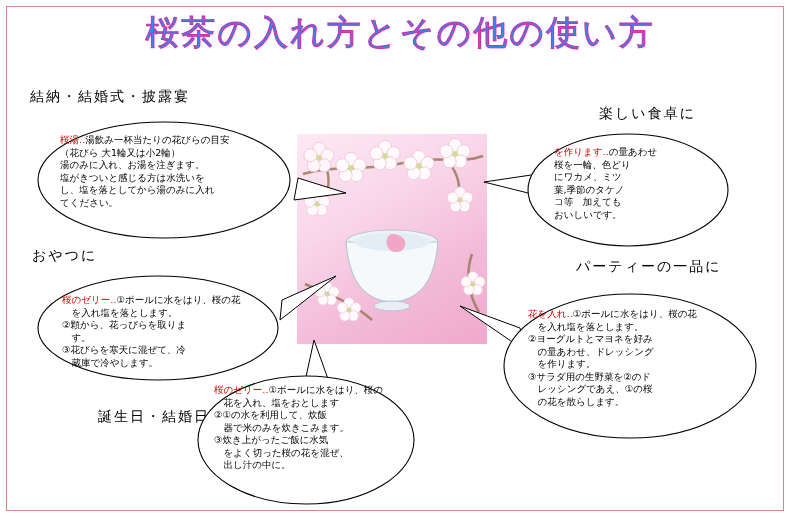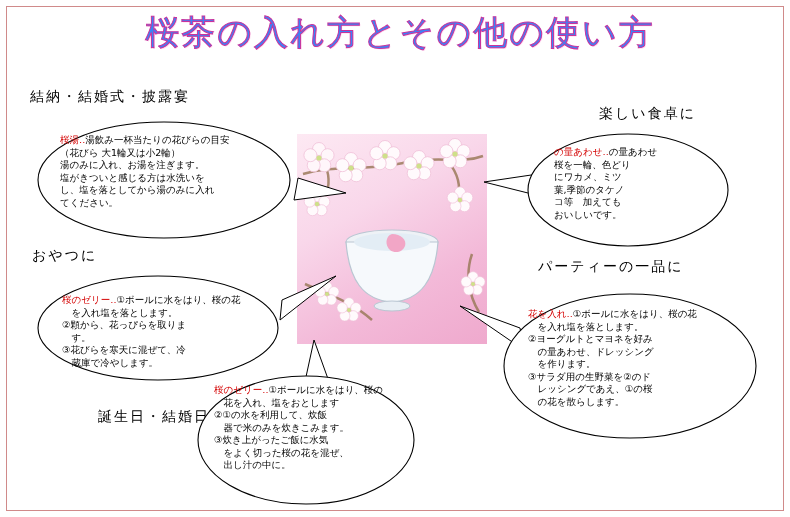--- a/index.html
+++ b/index.html
@@ -108,21 +108,21 @@
 
 <div id="page">
   <div class="page-border"></div>
 
   <div class="title">桜茶の入れ方とその他の使い方</div>
 
   <div class="heading serif" style="left:30px; top:88px;">結納・結婚式・披露宴</div>
   <div class="heading serif" style="left:32px; top:247px;">おやつに</div>
   <div class="heading serif" style="left:98px; top:408px;">誕生日・結婚日に記念日</div>
   <div class="heading serif" style="left:564px; top:105px;margin-left:35px;">楽しい食卓に</div>
-  <div class="heading serif" style="left:538px; top:258px;">パーティーの一品に</div>
+  <div class="heading serif" style="left:576px; top:258px;">パーティーの一品に</div>
 
   <div class="center-art">
     <div class="bg"></div>
     <svg width="190" height="210" viewBox="0 0 190 210">
 
       <g stroke="#9c7b5c" stroke-width="2.5" fill="none" opacity="0.85">
         <path d="M6 40 C 40 30, 70 38, 110 28 C 140 22, 165 30, 186 22"></path>
         <path d="M30 36 C 34 50, 30 62, 22 72"></path>
         <path d="M150 26 C 160 38, 165 52, 160 66"></path>
         <path d="M8 150 C 30 160, 55 168, 75 186"></path>
@@ -260,21 +260,21 @@
 ③炊き上がったご飯に水気
 　をよく切った桜の花を混ぜ、
 　出し汁の中に。</span></div>
   </div>
 
   <div class="balloon" style="left:520px; top:130px; width:200px; height:120px;">
     <svg width="220" height="130" viewBox="0 0 220 130">
       <path d="M18 44 L -36 52 L 20 66 Z" fill="#ffffff" stroke="#000000" stroke-width="1"></path>
       <ellipse cx="108" cy="60" rx="100" ry="56" fill="#ffffff" stroke="#000000" stroke-width="1.1"></ellipse>
     </svg>
-    <div class="txt" style="left:34px; top:16px; width:152px;"><span class="lead">の量あわせ‥</span><span class="body">の量あわせ
+    <div class="txt" style="left:34px; top:16px; width:152px;"><span class="lead">を作ります‥</span><span class="body">の量あわせ
 桜を一輪、色どり
 にワカメ、ミツ
 葉,季節のタケノ
 コ等　加えても
 おいしいです。</span></div>
   </div>
 
   <div class="balloon" style="left:498px; top:288px; width:250px; height:150px;">
     <svg width="270" height="160" viewBox="0 0 270 160">
       <path d="M22 40 L -38 18 L 26 62 Z" fill="#ffffff" stroke="#000000" stroke-width="1"></path>

